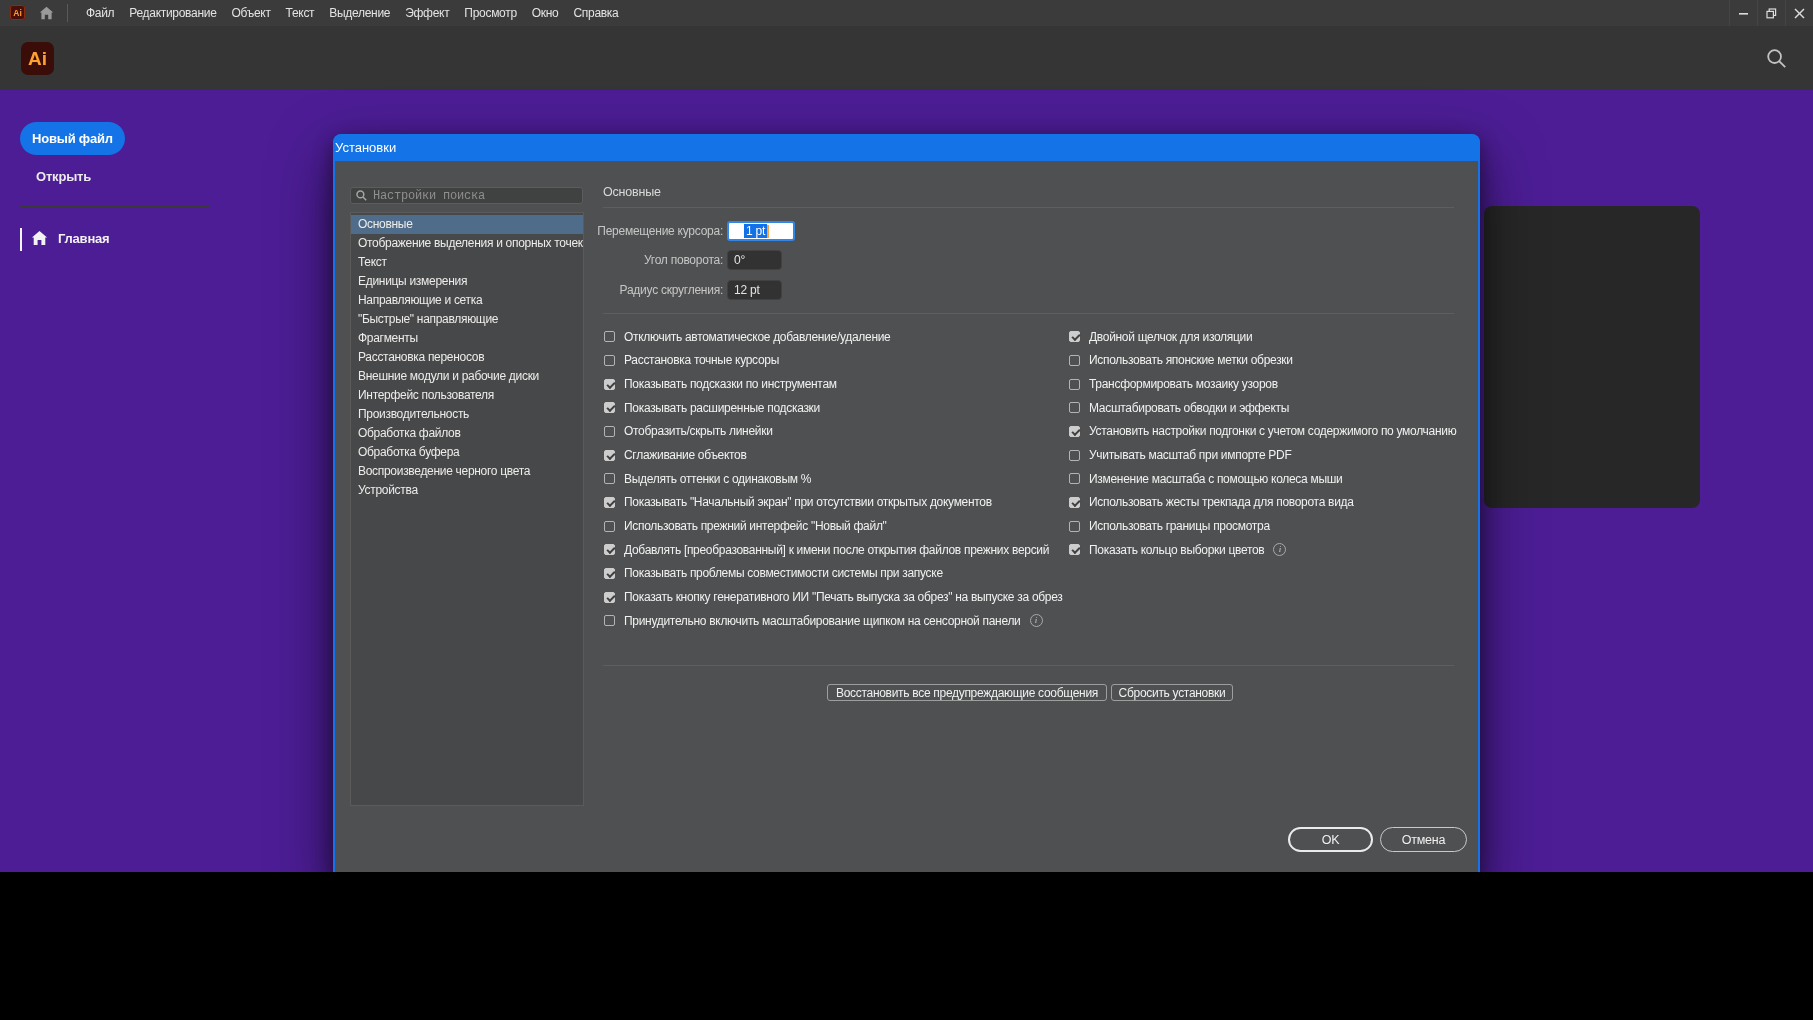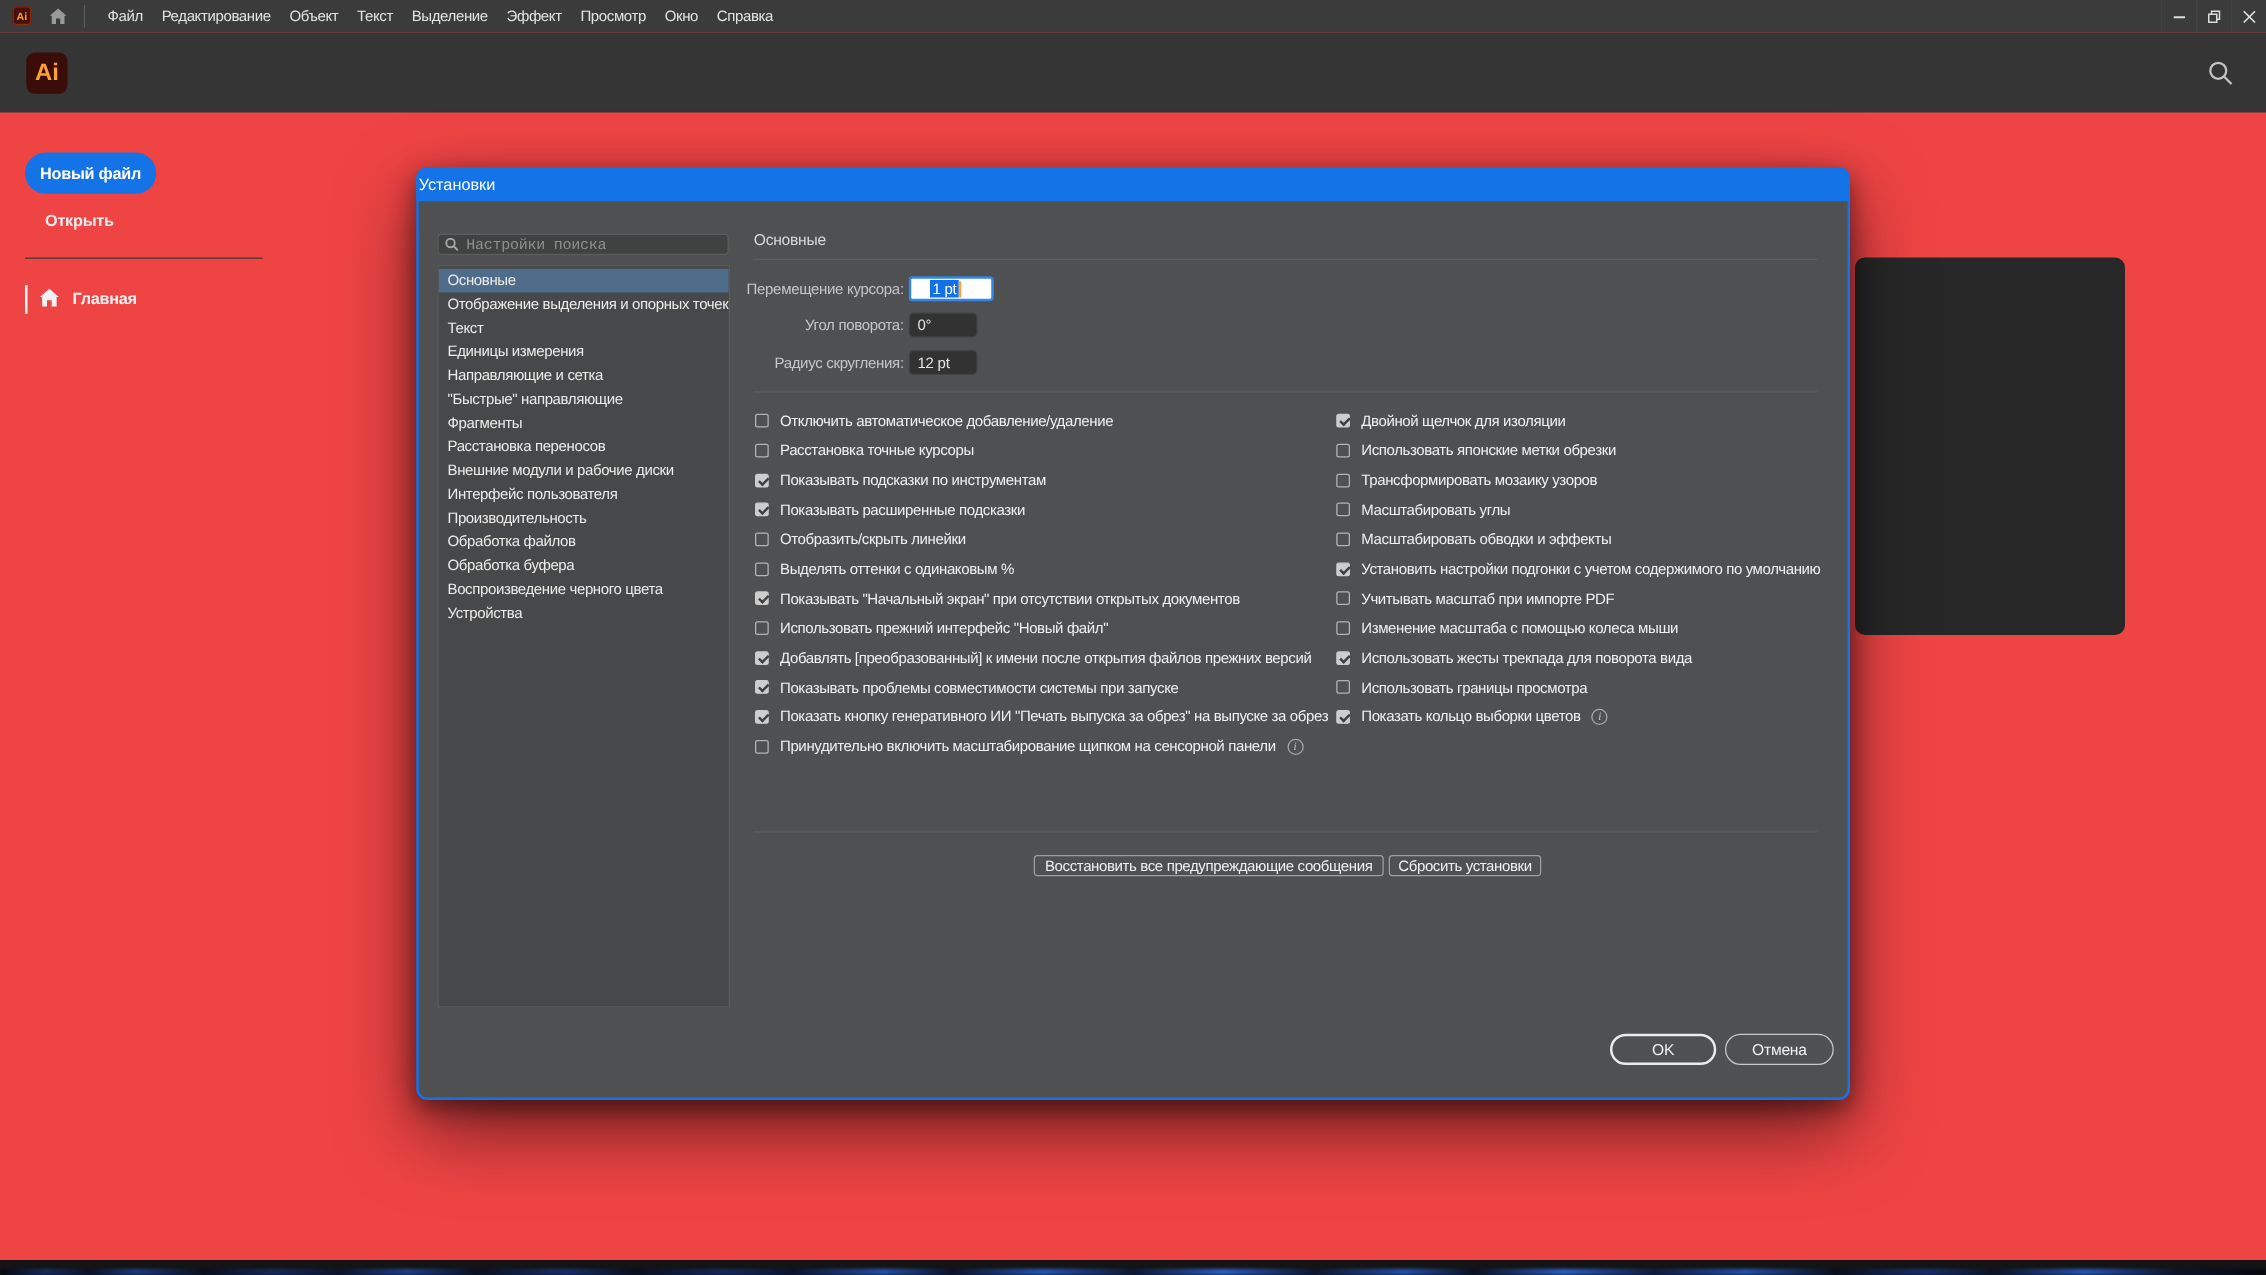--- a/index.html
+++ b/index.html
@@ -1,19 +1,19 @@
 <!DOCTYPE html>
 <html><head>
 <meta charset="utf-8">
 <style>
   * { margin:0; padding:0; box-sizing:border-box; }
   html,body { background:#000; }
   .screen {
-    position:relative; width:1813px; height:1020px; overflow:hidden;
-    background:#ef4444;
+    position:relative; width:1813px; height:872px; overflow:hidden;
+    background:#4c1d95;
     font-family:"Liberation Sans", sans-serif;
     -webkit-font-smoothing:antialiased;
   }
   
   .menubar {
     position:absolute; left:0; top:0; width:1813px; height:26px;
     background:#3b3b3b; display:flex; align-items:center; z-index:5;
   }
   .app-icon {
     position:absolute; left:10px; top:5px; width:15px; height:15px;
@@ -311,20 +311,25 @@
         <div class="chk-row checked">
           <span class="chk"></span>
           <span class="chk-label">Показывать расширенные подсказки</span>
 
         </div>
         <div class="chk-row">
           <span class="chk"></span>
           <span class="chk-label">Отобразить/скрыть линейки</span>
 
         </div>
+        <div class="chk-row checked">
+          <span class="chk"></span>
+          <span class="chk-label">Сглаживание объектов</span>
+
+        </div>
         <div class="chk-row">
           <span class="chk"></span>
           <span class="chk-label">Выделять оттенки с одинаковым %</span>
 
         </div>
         <div class="chk-row checked">
           <span class="chk"></span>
           <span class="chk-label">Показывать "Начальный экран" при отсутствии открытых документов</span>
 
         </div>
@@ -363,25 +368,20 @@
 
         </div>
         <div class="chk-row">
           <span class="chk"></span>
           <span class="chk-label">Использовать японские метки обрезки</span>
 
         </div>
         <div class="chk-row">
           <span class="chk"></span>
           <span class="chk-label">Трансформировать мозаику узоров</span>
-
-        </div>
-        <div class="chk-row">
-          <span class="chk"></span>
-          <span class="chk-label">Масштабировать углы</span>
 
         </div>
         <div class="chk-row">
           <span class="chk"></span>
           <span class="chk-label">Масштабировать обводки и эффекты</span>
 
         </div>
         <div class="chk-row checked">
           <span class="chk"></span>
           <span class="chk-label">Установить настройки подгонки с учетом содержимого по умолчанию</span>

